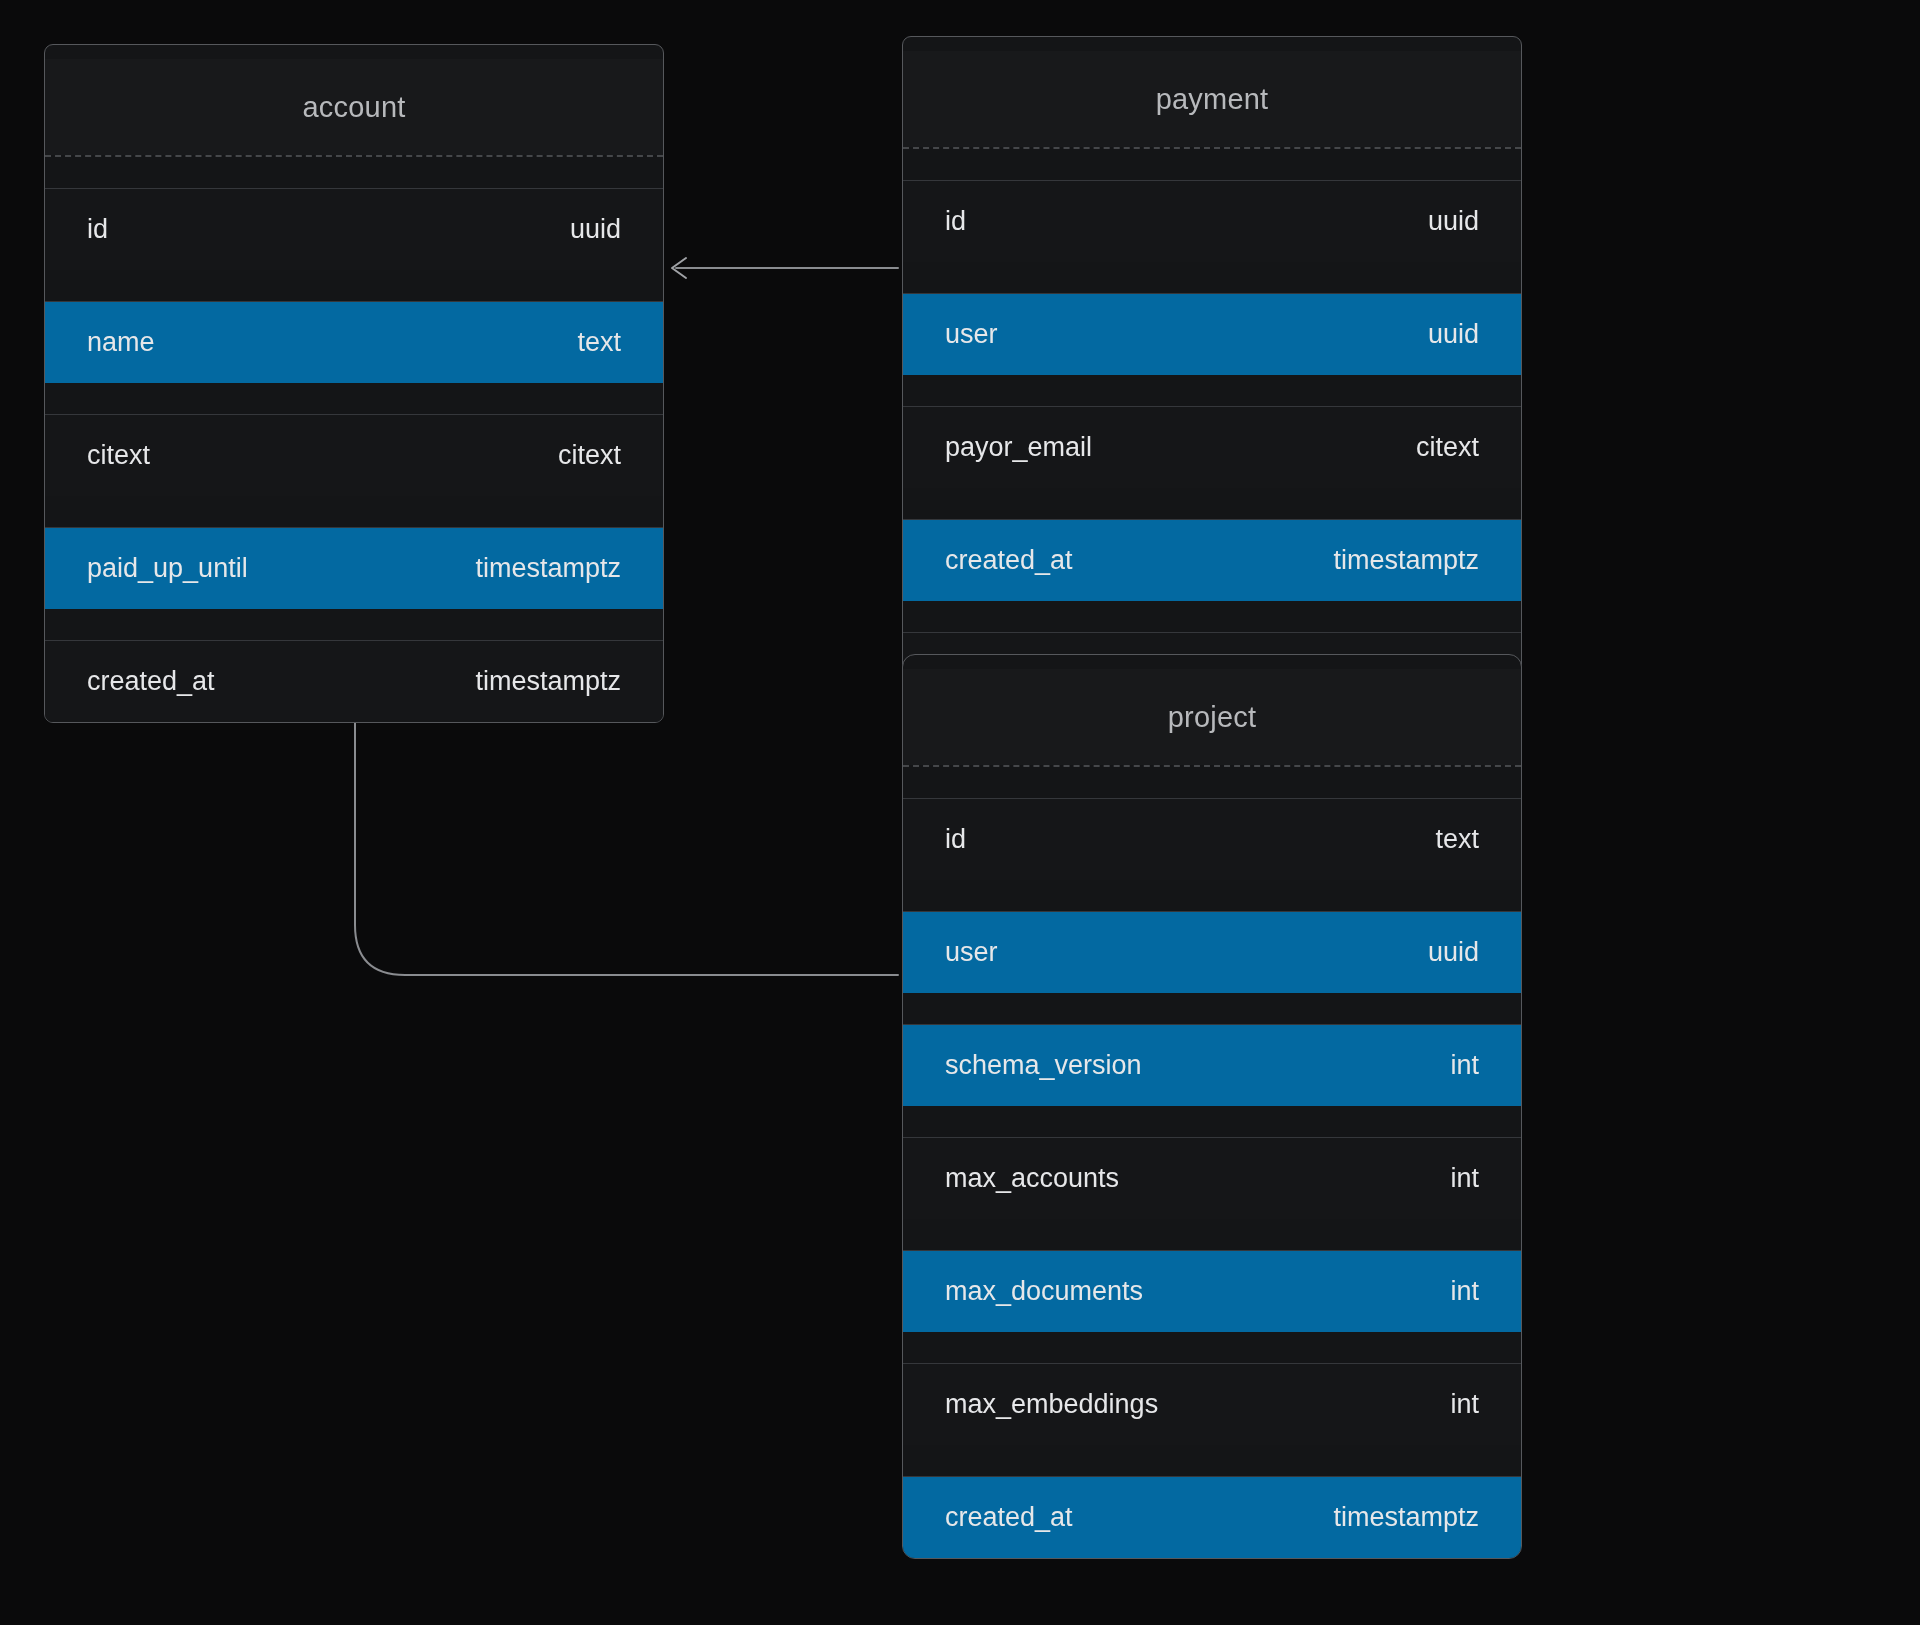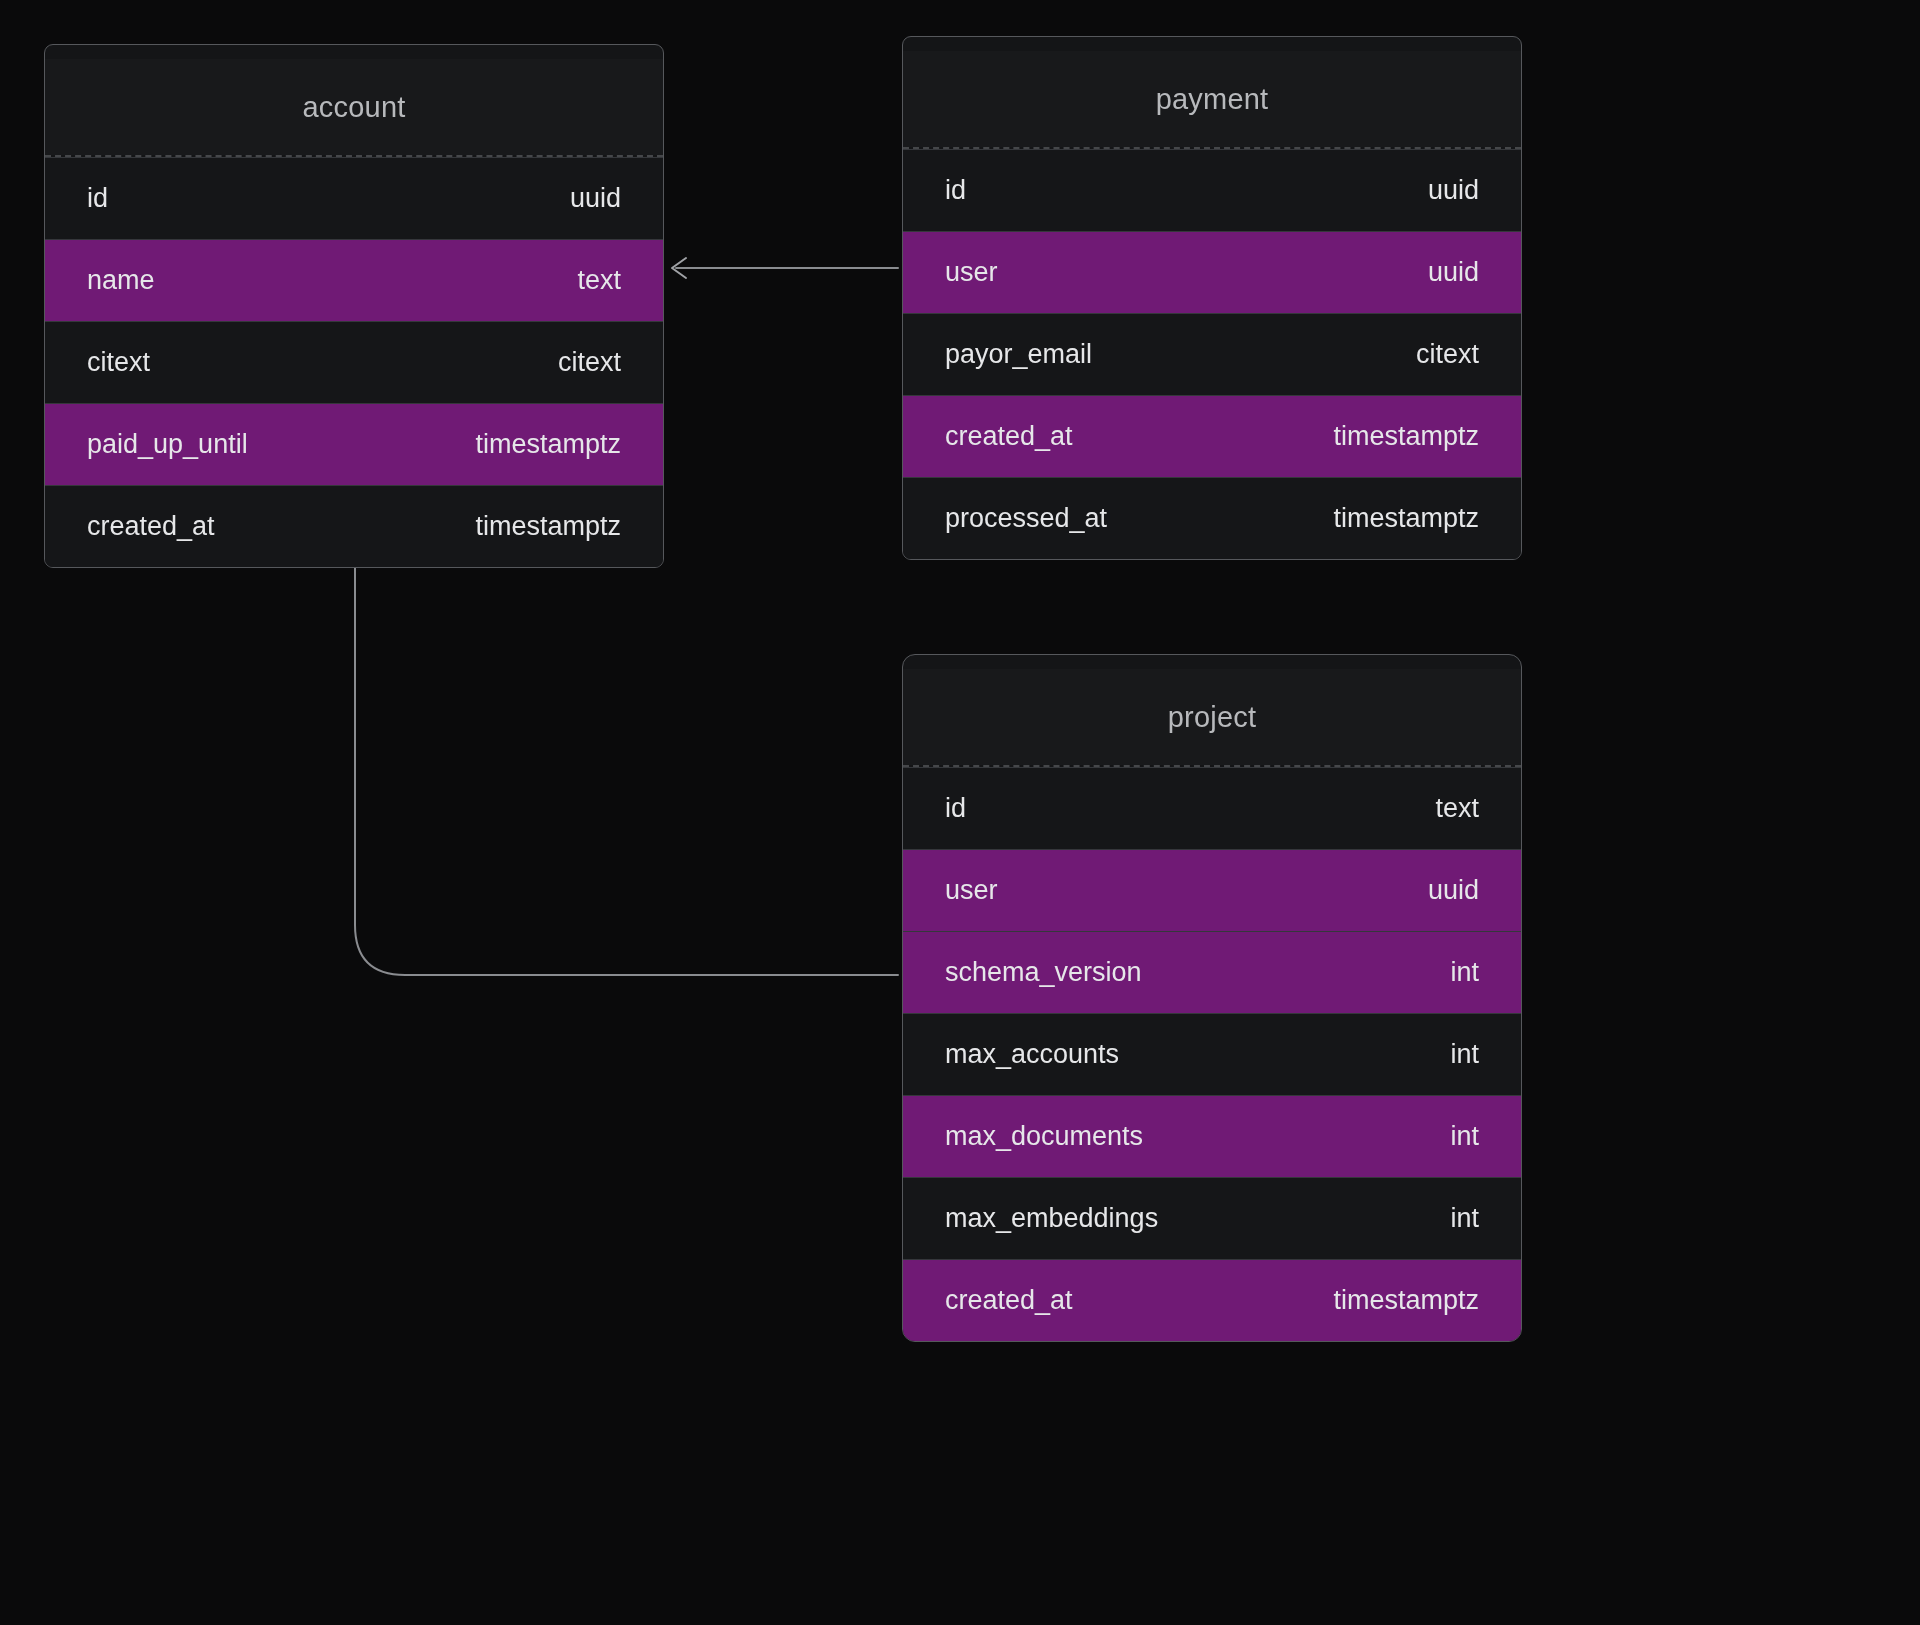--- a/index.html
+++ b/index.html
@@ -66,26 +66,27 @@
 
   .field-row {
     height: 82px;
     display: flex;
     align-items: center;
     justify-content: space-between;
     padding: 0 42px;
     box-sizing: border-box;
     border-top: 1px solid #35373b;
     background: #151618;
+    margin-top: 31px;
   }
   .field-row:first-of-type {
     border-top: none;
   }
   .field-row.alt {
-    background: #701a75;
+    background: #0369a1;
   }
 
   .field-name {
     color: #e6e7e9;
     font-size: 27px;
     white-space: nowrap;
   }
   .field-type {
     color: #e6e7e9;
     font-size: 27px;

